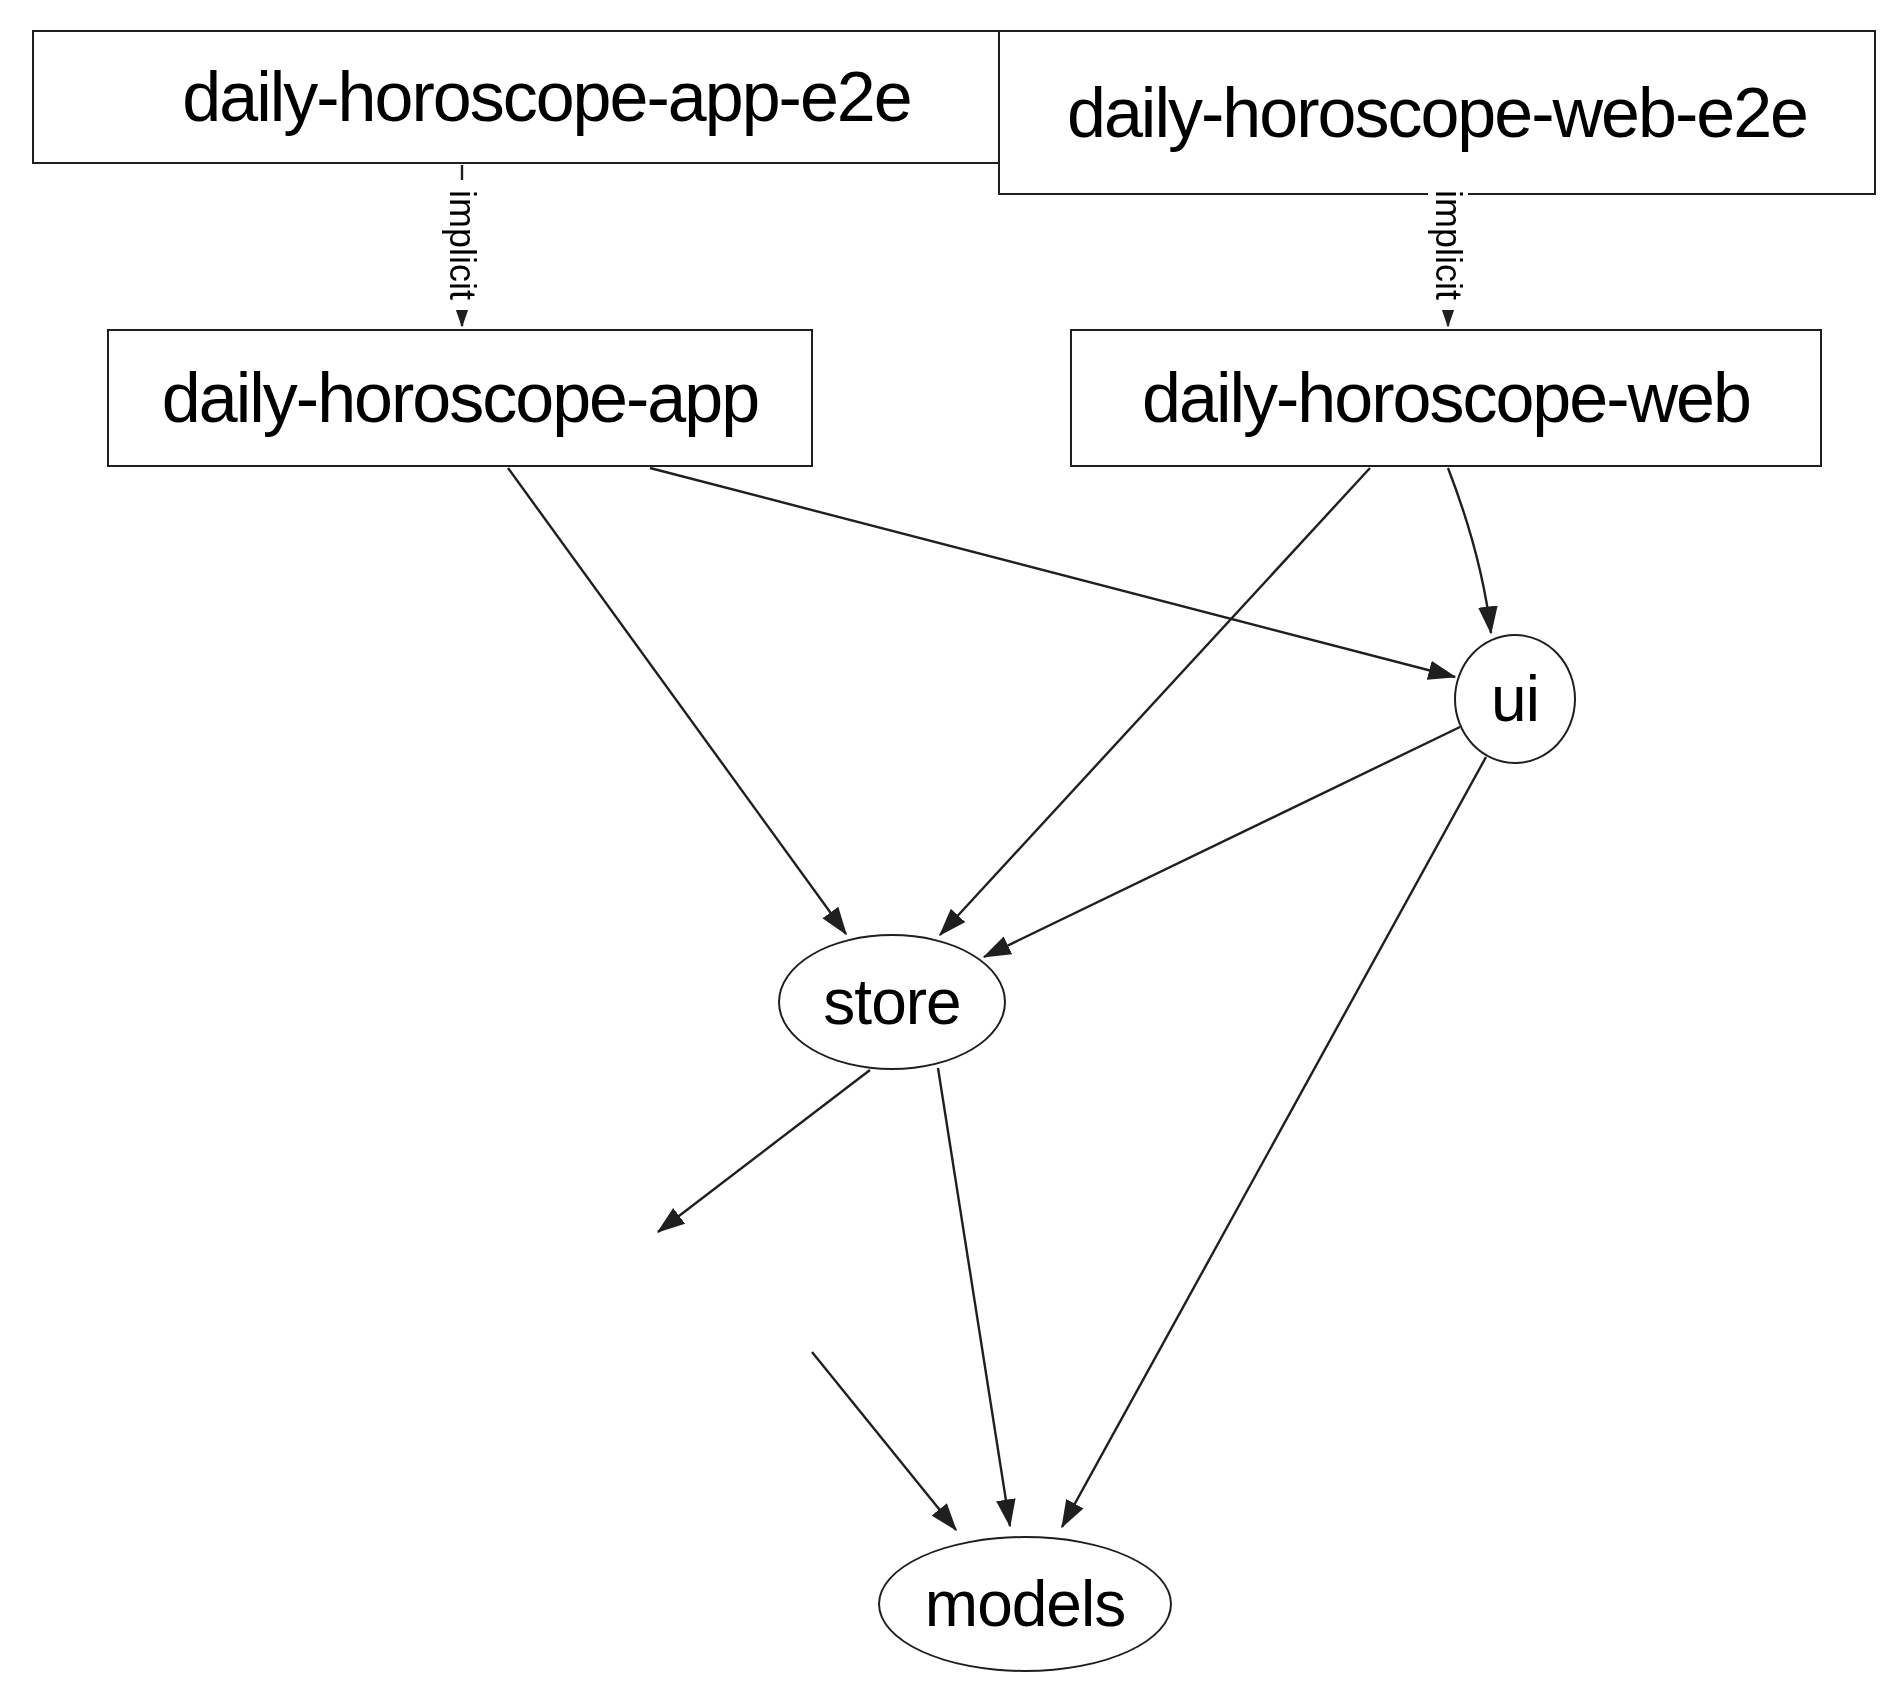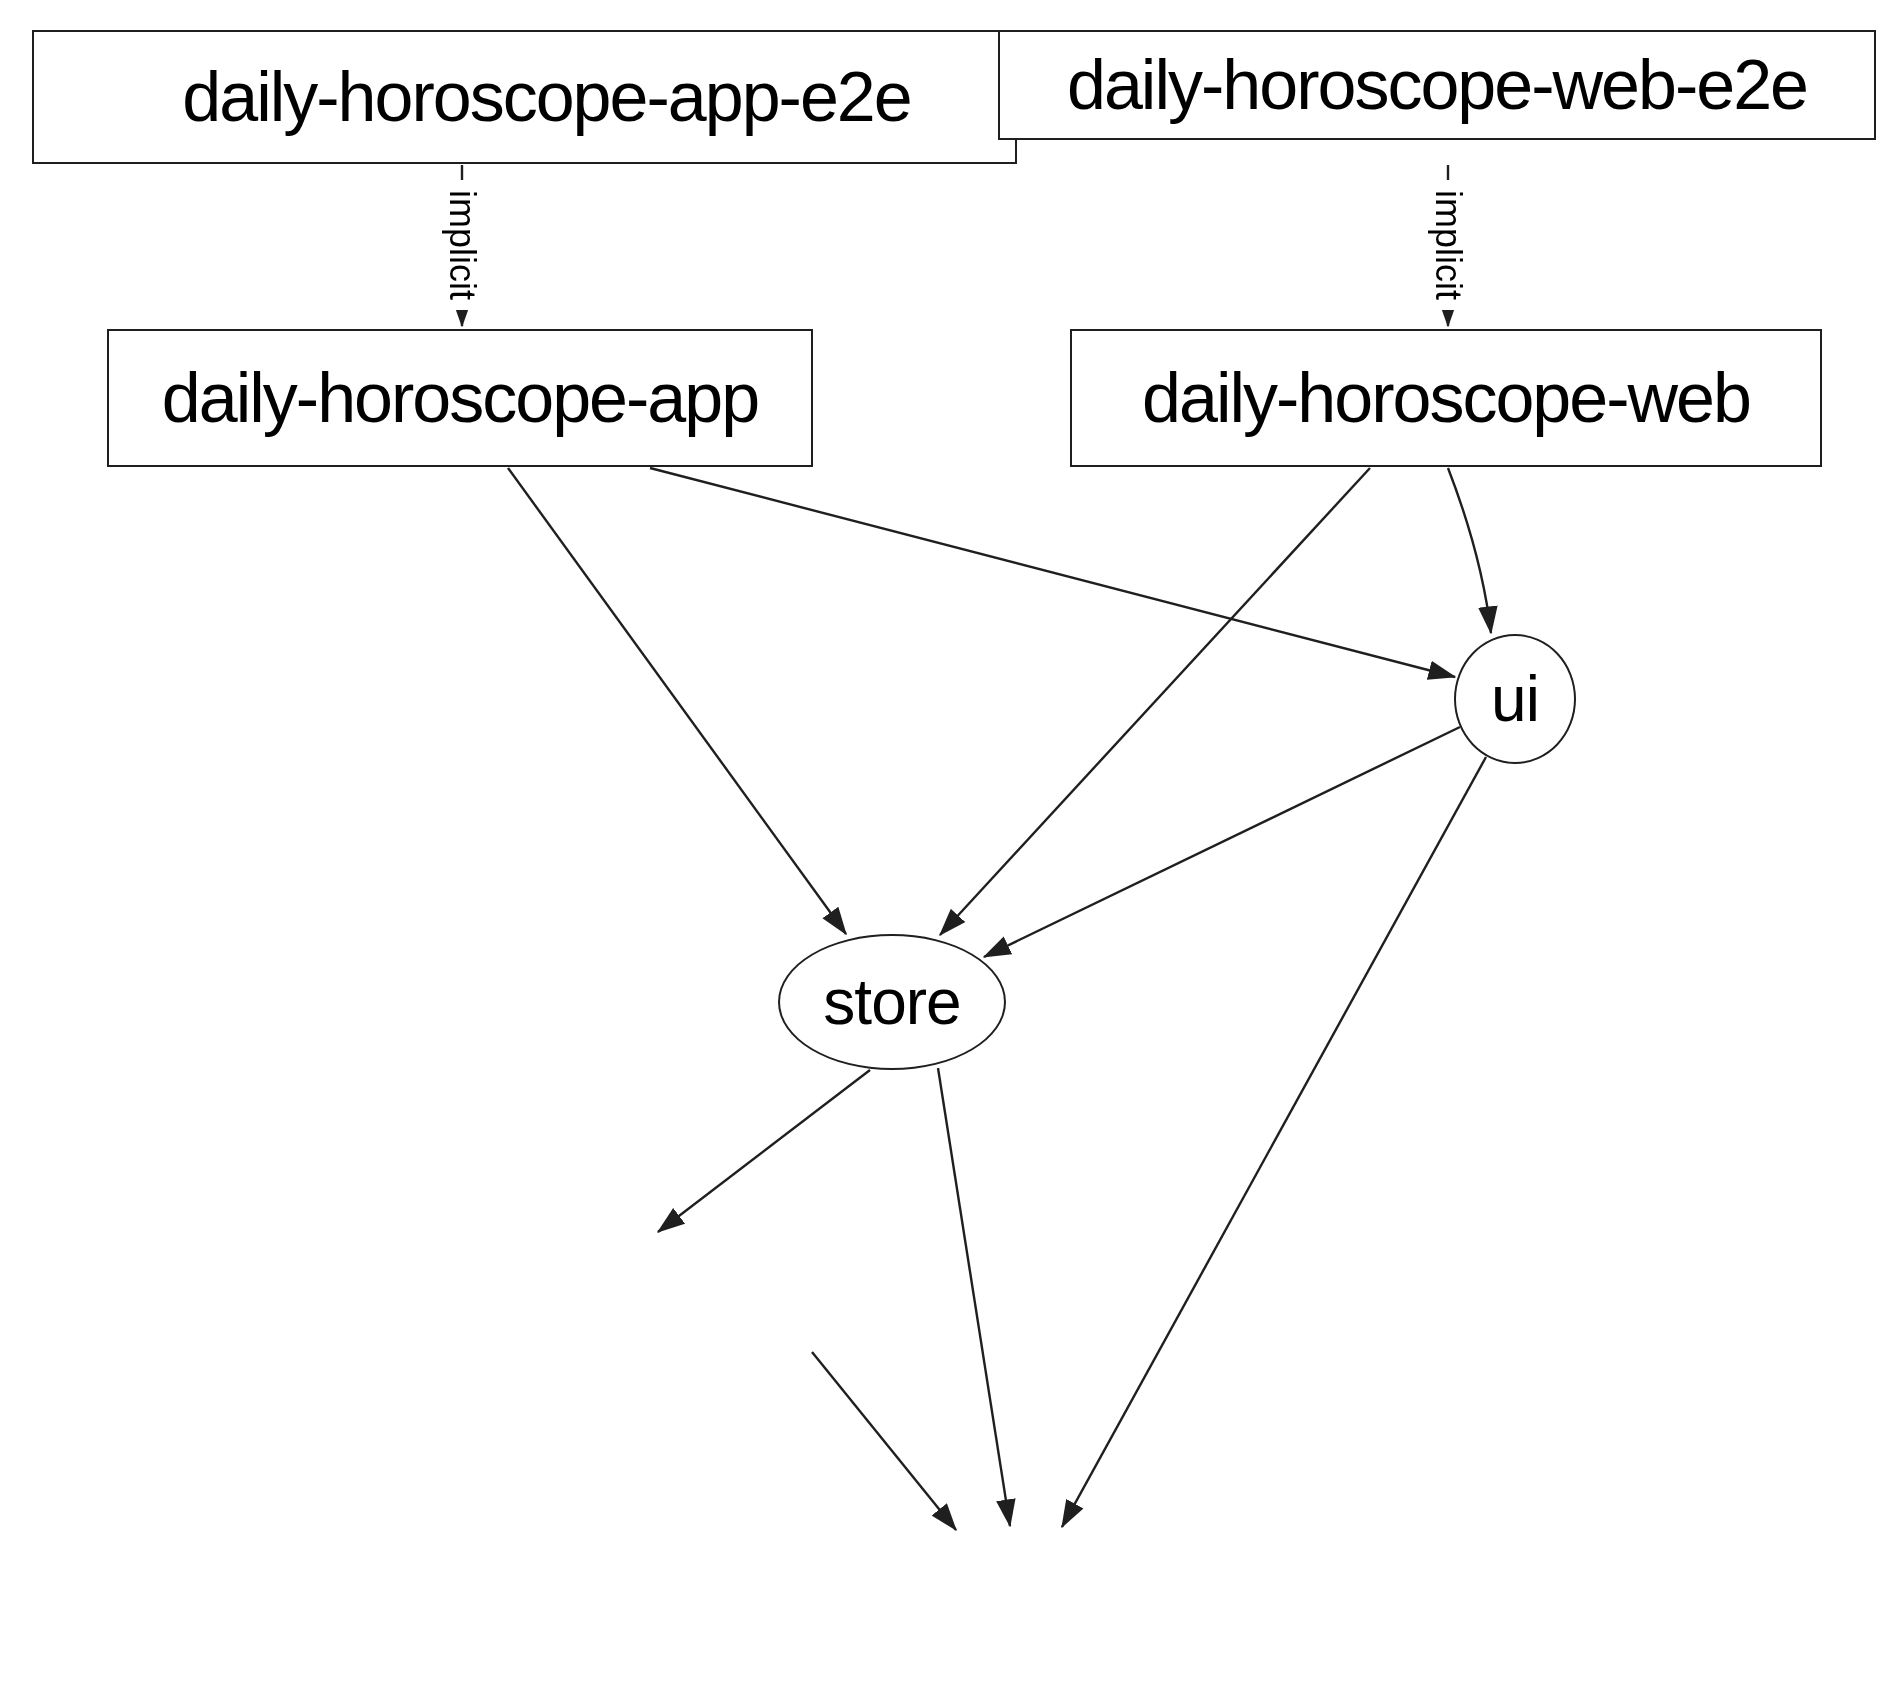--- a/index.html
+++ b/index.html
@@ -54,21 +54,21 @@
     transform: translate(-50%, -50%) rotate(90deg);
     font-size: 36px;
     color: var(--text);
     background: var(--bg);
     padding: 2px 10px;
     white-space: nowrap;
     line-height: 1;
   }
   
   #n-app-e2e   { left: 32px;   top: 30px;   width: 985px; height: 134px; padding-left: 44px; }
-  #n-web-e2e   { left: 998px;  top: 30px;   width: 878px; height: 110px; }
+  #n-web-e2e   { left: 998px;  top: 30px;   width: 878px; height: 165px; }
   #n-app       { left: 107px;  top: 329px;  width: 706px; height: 138px; }
   #n-web       { left: 1070px; top: 329px;  width: 752px; height: 138px; }
   #n-ui        { left: 1454px; top: 634px;  width: 122px; height: 130px; }
   #n-store     { left: 778px;  top: 934px;  width: 228px; height: 136px; }
   #n-services  { left: 534px;  top: 1234px; width: 328px; height: 134px; }
   #n-models    { left: 878px;  top: 1536px; width: 294px; height: 136px; }
   #el-implicit-app { left: 462px;  top: 245px; }
   #el-implicit-web { left: 1448px; top: 245px; }
 </style>
 </head>
@@ -113,18 +113,21 @@
 
   <div class="node ellipse" id="n-store">
     <span class="node-label">store</span>
   </div>
 
   <div class="node ellipse" id="n-ui">
     <span class="node-label">ui</span>
   </div>
 
 
+  <div class="node ellipse" id="n-models">
+    <span class="node-label">models</span>
+  </div>
 
   <div class="edge-label" id="el-implicit-app">implicit</div>
 
   <div class="edge-label" id="el-implicit-web">implicit</div>
 
 </div>
 
 </body></html>

